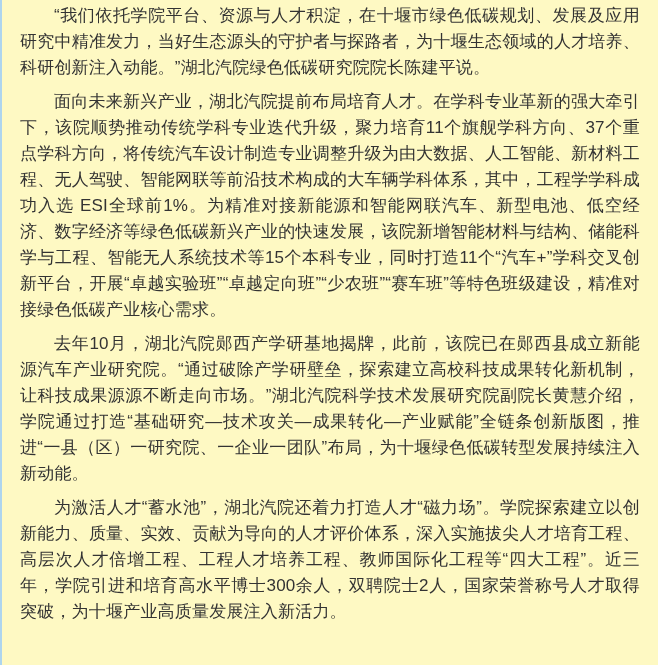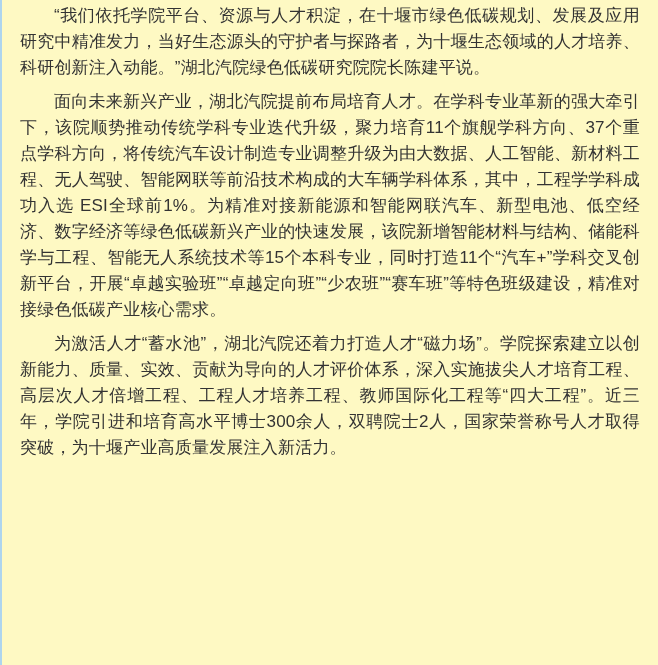--- a/index.html
+++ b/index.html
@@ -30,14 +30,15 @@
     text-align: justify;
     letter-spacing: 0.2px;
   }
 </style>
 </head>
 <body>
 
 <div class="page" style="border-left-color: rgb(174, 213, 238); color: rgb(51, 51, 51); background: #fef9c3;">
   <p>“我们依托学院平台、资源与人才积淀，在十堰市绿色低碳规划、发展及应用研究中精准发力，当好生态源头的守护者与探路者，为十堰生态领域的人才培养、科研创新注入动能。”湖北汽院绿色低碳研究院院长陈建平说。</p>
   <p>面向未来新兴产业，湖北汽院提前布局培育人才。在学科专业革新的强大牵引下，该院顺势推动传统学科专业迭代升级，聚力培育11个旗舰学科方向、37个重点学科方向，将传统汽车设计制造专业调整升级为由大数据、人工智能、新材料工程、无人驾驶、智能网联等前沿技术构成的大车辆学科体系，其中，工程学学科成功入选 ESI全球前1%。为精准对接新能源和智能网联汽车、新型电池、低空经济、数字经济等绿色低碳新兴产业的快速发展，该院新增智能材料与结构、储能科学与工程、智能无人系统技术等15个本科专业，同时打造11个“汽车+”学科交叉创新平台，开展“卓越实验班”“卓越定向班”“少农班”“赛车班”等特色班级建设，精准对接绿色低碳产业核心需求。</p>
+  <p>去年10月，湖北汽院郧西产学研基地揭牌，此前，该院已在郧西县成立新能源汽车产业研究院。“通过破除产学研壁垒，探索建立高校科技成果转化新机制，让科技成果源源不断走向市场。”湖北汽院科学技术发展研究院副院长黄慧介绍，学院通过打造“基础研究—技术攻关—成果转化—产业赋能”全链条创新版图，推进“一县（区）一研究院、一企业一团队”布局，为十堰绿色低碳转型发展持续注入新动能。</p>
   <p>为激活人才“蓄水池”，湖北汽院还着力打造人才“磁力场”。学院探索建立以创新能力、质量、实效、贡献为导向的人才评价体系，深入实施拔尖人才培育工程、高层次人才倍增工程、工程人才培养工程、教师国际化工程等“四大工程”。近三年，学院引进和培育高水平博士300余人，双聘院士2人，国家荣誉称号人才取得突破，为十堰产业高质量发展注入新活力。</p>
 </div>
 
 </body></html>

